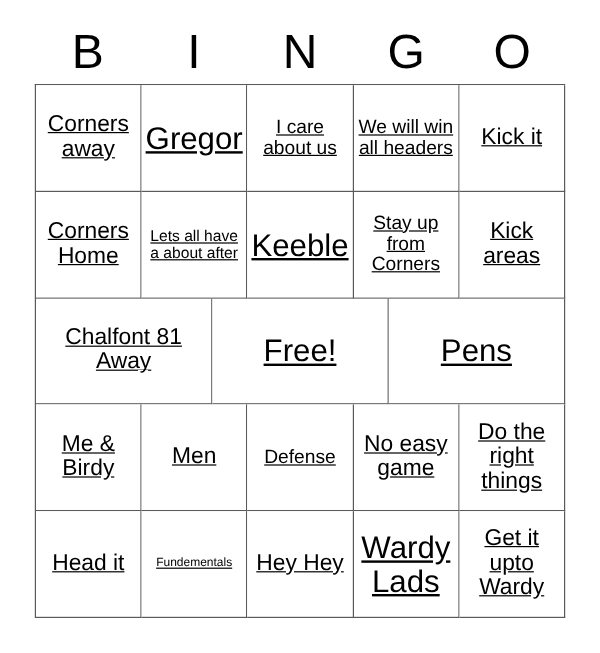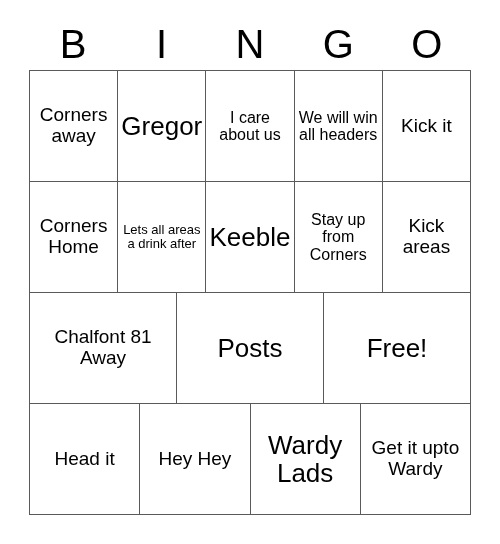--- a/index.html
+++ b/index.html
@@ -76,20 +76,21 @@
     color: #000000;
     background: #ffffff;
     overflow: hidden;
   }
   .cell-text {
     display: block;
     width: 100%;
     line-height: 1.08;
     word-wrap: break-word;
     overflow-wrap: break-word;
+    text-decoration: underline;
   }
 
   
   .fs-xxl .cell-text { font-size: 19px; }
   .fs-xl  .cell-text { font-size: 26px; }
   .fs-l   .cell-text { font-size: 26px; }
   .fs-m   .cell-text { font-size: 19px; }
   .fs-s   .cell-text { font-size: 16px; }
   .fs-xs  .cell-text { font-size: 13px; }
   .fs-xxs .cell-text { font-size: 10px; }
@@ -125,49 +126,69 @@
       <div class="cell fs-xxl">
           <span class="cell-text">Kick it</span>
         </div>
     </div>
 
     <div class="grid-row">
       <div class="cell fs-m">
           <span class="cell-text">Corners Home</span>
         </div>
       <div class="cell fs-xs">
-          <span class="cell-text">Lets all areas a drink after</span>
+          <span class="cell-text">Lets all have a about after</span>
         </div>
       <div class="cell fs-l">
           <span class="cell-text">Keeble</span>
         </div>
       <div class="cell fs-s">
           <span class="cell-text">Stay up from Corners</span>
         </div>
       <div class="cell fs-xxl">
           <span class="cell-text">Kick areas</span>
         </div>
     </div>
 
     <div class="grid-row">
       <div class="cell fs-m">
           <span class="cell-text">Chalfont 81 Away</span>
         </div>
       <div class="cell fs-xl">
-          <span class="cell-text">Posts</span>
+          <span class="cell-text">Free!</span>
         </div>
       <div class="cell fs-xl">
-          <span class="cell-text">Free!</span>
-        </div>
-    </div>
-
+          <span class="cell-text">Pens</span>
+        </div>
+    </div>
+
+    <div class="grid-row">
+      <div class="cell fs-xxl">
+          <span class="cell-text">Me &amp; Birdy</span>
+        </div>
+      <div class="cell fs-xxl">
+          <span class="cell-text">Men</span>
+        </div>
+      <div class="cell fs-s">
+          <span class="cell-text">Defense</span>
+        </div>
+      <div class="cell fs-m">
+          <span class="cell-text">No easy game</span>
+        </div>
+      <div class="cell fs-m">
+          <span class="cell-text">Do the right things</span>
+        </div>
+    </div>
 
     <div class="grid-row">
       <div class="cell fs-xxl">
           <span class="cell-text">Head it</span>
+        </div>
+      <div class="cell fs-xxs">
+          <span class="cell-text">Fundementals</span>
         </div>
       <div class="cell fs-xxl">
           <span class="cell-text">Hey Hey</span>
         </div>
       <div class="cell fs-xl">
           <span class="cell-text">Wardy Lads</span>
         </div>
       <div class="cell fs-m">
           <span class="cell-text">Get it upto Wardy</span>
         </div>

